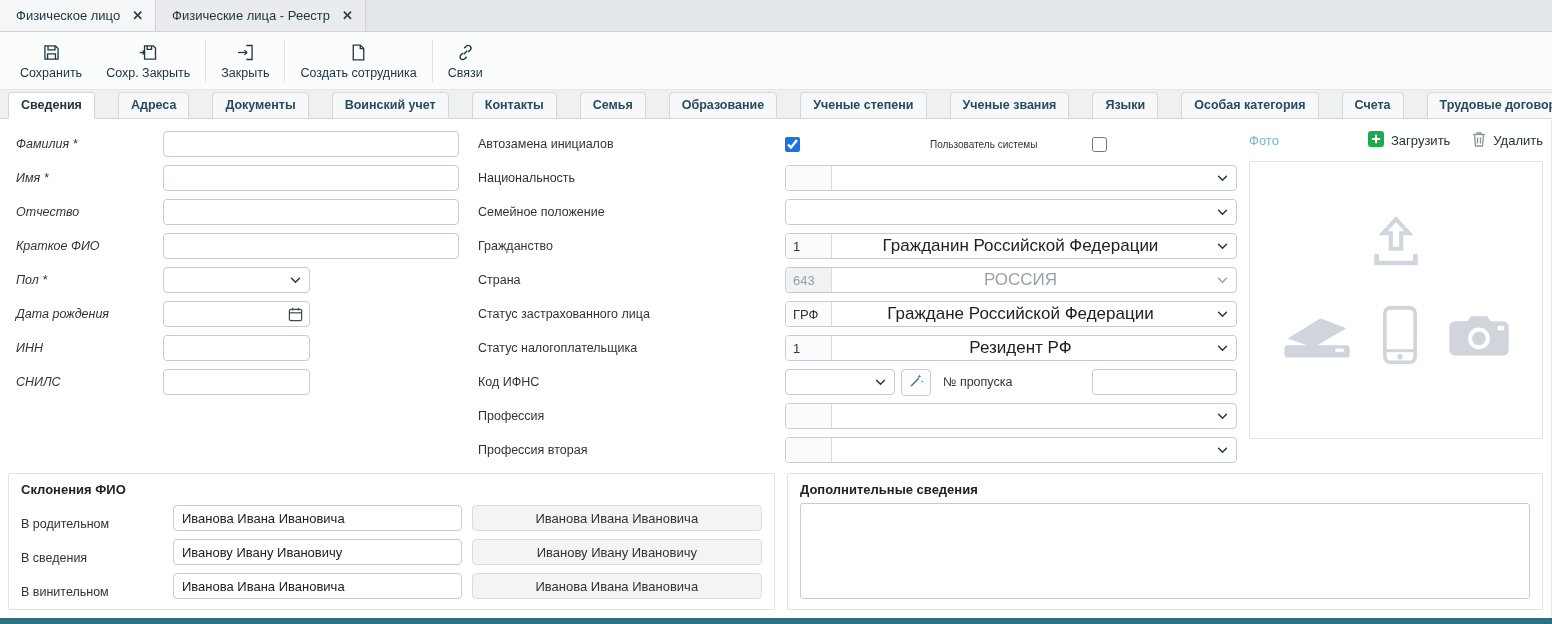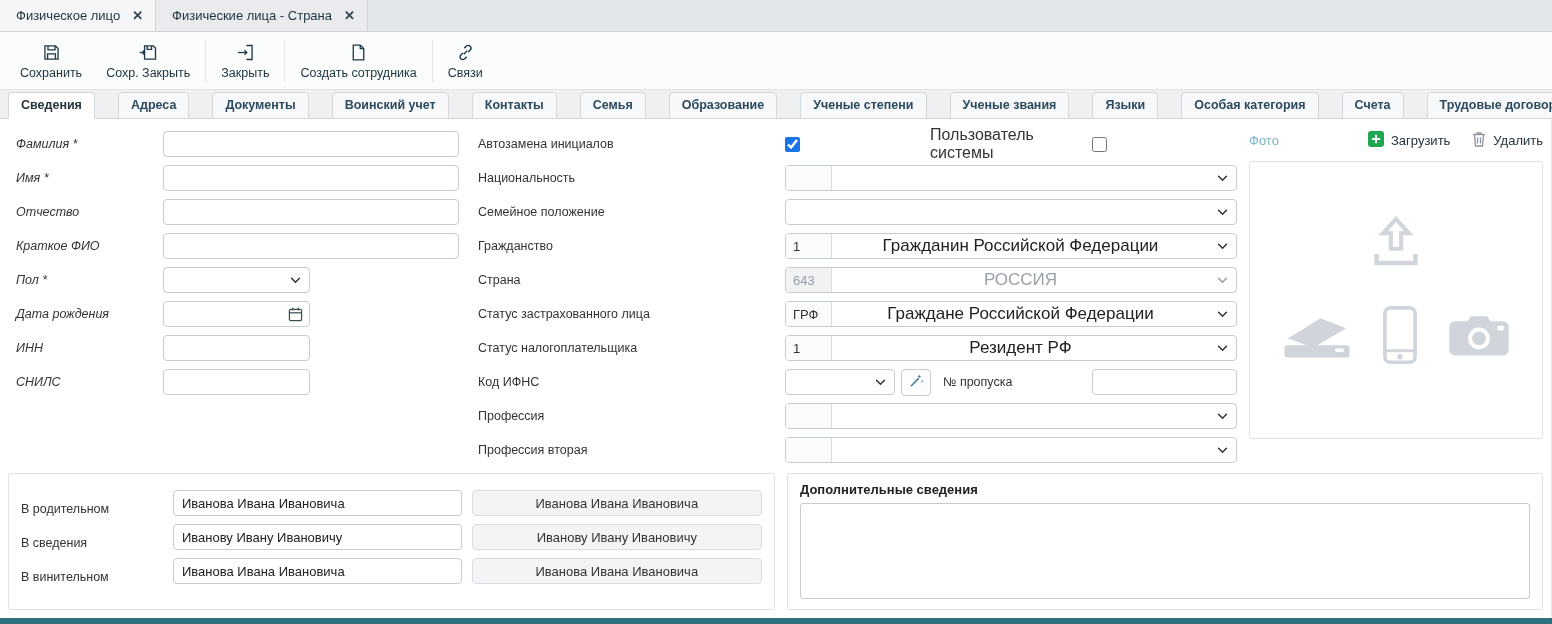--- a/index.html
+++ b/index.html
@@ -29,21 +29,21 @@
   .content { flex:1; background:#fff; border-right:1px solid #e6e9eb; display:flex; flex-direction:column; overflow:hidden; }
   .form-area { display:flex; padding:8px 8px 0 16px; height:348px; flex:none; }
   .col-left { width:462px; flex:none; }
   .col-mid { width:759px; flex:none; }
   .col-right { flex:1; padding-left:12px; min-width:0; }
 
   .frow { display:flex; align-items:center; height:34px; }
   .flabel { font-size:12.5px; color:#333; flex:none; padding-right:8px; }
   .col-left .flabel { width:147px;font-style:italic; }
   .col-mid .flabel { width:307px; }
-  .flabel2 { margin-left:130px; width:162px; font-size:16px; color:#333; flex:none; }
+  .flabel2 { margin-left:130px; width:162px; font-size:10px; color:#333; flex:none; }
 
   .txt { height:26px; border:1px solid #c6ccd2; border-radius:4px; padding:0 8px; font-size:13px; color:#222; font-family:inherit; background:#fff; outline:none; }
   .w296 { width:296px; } .w147 { width:147px; } .w145 { width:145px; } .w293 { width:293px; }
 
   input[type="checkbox"] { width:15px; height:15px; accent-color:#1a73e8; margin:0; cursor:pointer; flex:none; }
 
   .datewrap { position:relative; width:147px; flex:none; }
   .datewrap input { width:100%; padding-right:28px; }
   .datewrap .calico { position:absolute; right:7px; top:6px; cursor:pointer; }
 
@@ -85,21 +85,21 @@
 <body>
 
 <div class="app">
 
   <div class="wintabs">
     <div class="wintab active">
       <span>Физическое лицо</span>
       <span class="close">✕</span>
     </div>
     <div class="wintab">
-      <span>Физические лица - Страна</span>
+      <span>Физические лица - Реестр</span>
       <span class="close">✕</span>
     </div>
   </div>
 
   <div class="toolbar">
     <button class="tbtn">
       <span>
         <svg width="21" height="21" viewBox="0 0 24 24" fill="none" stroke="#1e3947" stroke-width="1.5">
             <path d="M4.5 4.5h12l3 3v12h-15z"></path>
             <path d="M8 4.5v4.5h8V4.5"></path>
@@ -399,20 +399,21 @@
                   <rect x="44" y="12" width="6" height="4" rx="1.5" fill="#fff"></rect>
                 </svg>
             </span>
           </div>
         </div>
       </div>
     </div>
 
     <div class="bottom">
       <div class="panel panel-decl">
+        <div class="panel-title">Склонения ФИО</div>
         <div class="drow">
           <div class="dlabel">В родительном</div>
           <input class="txt w293" value="Иванова Ивана Ивановича" style="">
           <button class="sugg">Иванова Ивана Ивановича</button>
         </div>
         <div class="drow">
           <div class="dlabel">В сведения</div>
           <input class="txt w293" value="Иванову Ивану Ивановичу" style="">
           <button class="sugg">Иванову Ивану Ивановичу</button>
         </div>

